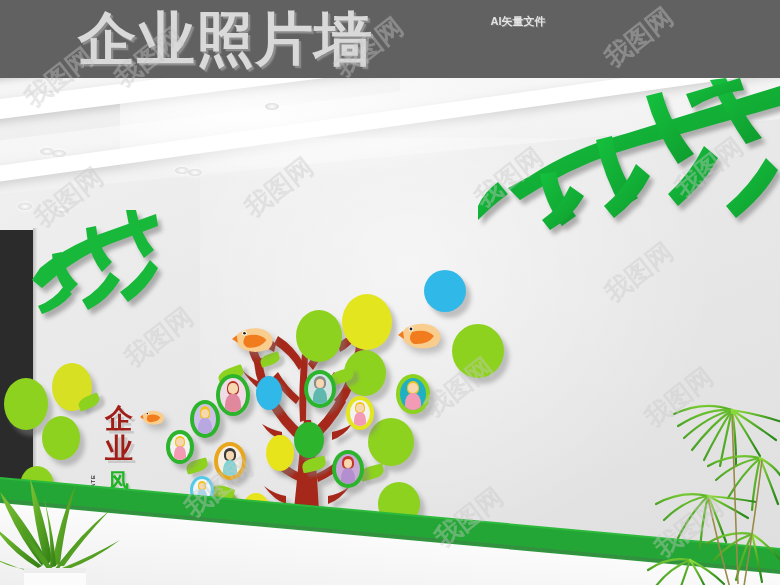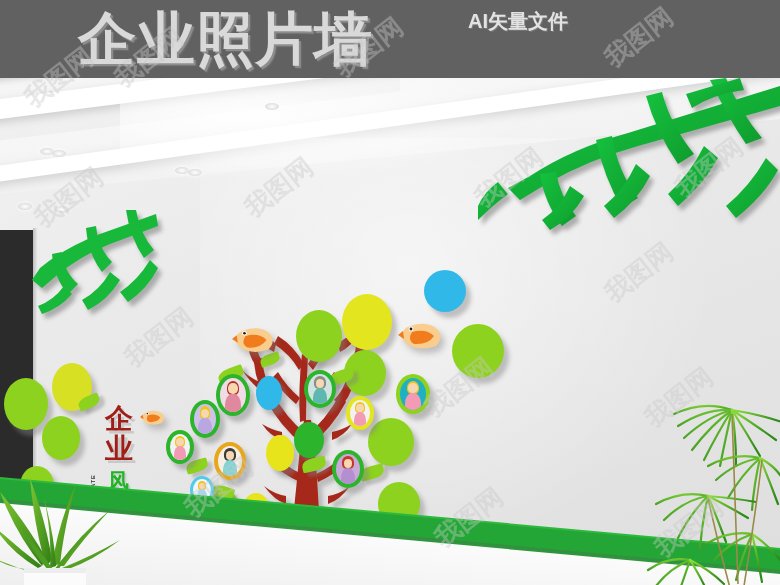--- a/index.html
+++ b/index.html
@@ -5,21 +5,21 @@
   html,body{margin:0;padding:0;background:#fff;}
   body{font-family:"Liberation Sans","DejaVu Sans",sans-serif;}
   #stage{position:relative;width:780px;height:585px;overflow:hidden;background:#e8e8e8;}
 
   
   #banner{position:absolute;left:0;top:0;width:780px;height:78px;background:#616161;overflow:hidden;}
   #banner-title{position:absolute;left:78px;top:6px;font-size:58px;font-weight:bold;color:#d9d9d9;
       letter-spacing:1px;text-shadow:2px 2px 0 #8d8d8d, 3px 3px 1px #6f6f6f;line-height:66px;
       font-family:"DejaVu Sans","Liberation Sans",sans-serif;white-space:nowrap;}
   #banner-sub{position:absolute;left:378px;top:8px;width:280px;text-align:center;color:#e3e3e3;}
-  #banner-sub .l1{font-size:20px;font-weight:bold;line-height:26px;text-shadow:1px 1px 0 #7b7b7b;}
+  #banner-sub .l1{font-size:11px;font-weight:bold;line-height:26px;text-shadow:1px 1px 0 #7b7b7b;}
   #banner-sub .l2{font-size:18px;font-weight:bold;line-height:28px;text-shadow:1px 1px 0 #7b7b7b;white-space:nowrap;}
 
   
   #room{position:absolute;left:0;top:78px;width:780px;height:507px;overflow:hidden;
      background:linear-gradient(160deg,#f3f3f3 0%,#eaeaea 35%,#e4e4e4 70%,#dedede 100%);}
   
   .ceil{position:absolute;background:#fdfdfd;}
   #ceil-base{left:-20px;top:-2px;width:820px;height:120px;
      background:linear-gradient(180deg,#fbfbfb,#f2f2f2);
      transform:skewY(-5.5deg);transform-origin:left top;}

